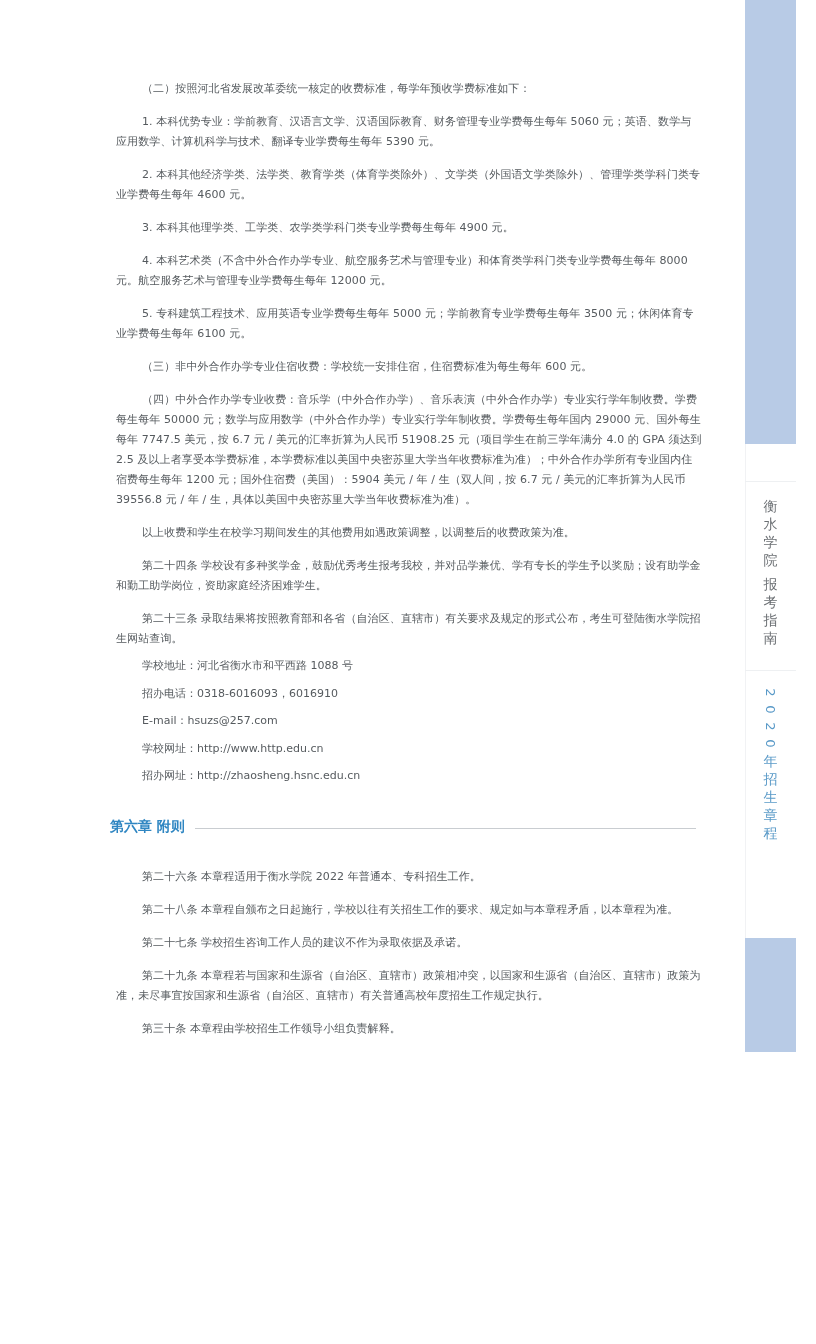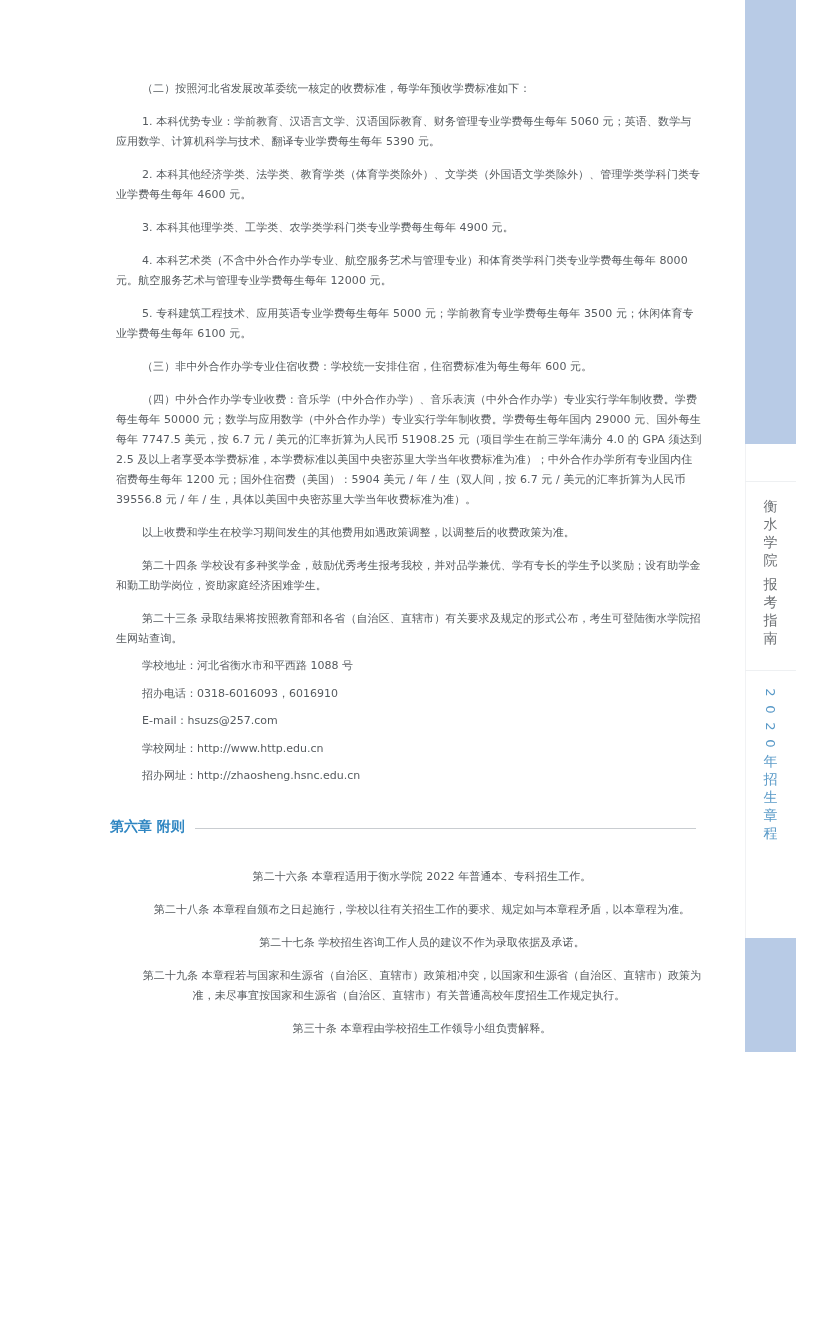--- a/index.html
+++ b/index.html
@@ -6,21 +6,21 @@
     body {
       width: 816px; height: 1344px; background: #ffffff; position: relative; overflow: hidden;
       font-family: "DejaVu Sans", "Liberation Sans", sans-serif; color: #555a5e;
     }
     .content { position: absolute; left: 116px; top: 66px; width: 586px; }
     .p { font-size: 11px; line-height: 20px; margin: 13px 0 7px 0; text-indent: 26px; letter-spacing: 0.1px; }
     .contact { font-size: 11px; line-height: 20px; margin: 0 0 7.5px 26px; }
     .chapter { position: absolute; left: 110px; top: 815px; width: 586px; height: 24px; display: flex; align-items: center; }
     .chapter-title { font-size: 14px; font-weight: bold; color: #2f86c2; white-space: nowrap; }
     .chapter-line { flex: 1; height: 1px; background: #c9cdd1; margin-left: 10px; margin-top: 2px; }
-    .content2 { position: absolute; left: 116px; top: 854px; width: 586px; text-align: center; }
+    .content2 { position: absolute; left: 116px; top: 854px; width: 586px; }
     .sidebar { position: absolute; left: 745px; top: 0; width: 51px; height: 1344px; }
     .side-block { position: absolute; left: 0; width: 51px; background: #b8cbe6; }
     .side-divider { position: absolute; left: 0; width: 51px; height: 1px; background: #eef0f2; }
     .side-edge { position: absolute; left: 0; width: 1px; background: #f1f2f4; }
     .vtext { position: absolute; left: 0; width: 51px; text-align: center; font-size: 14px; line-height: 18px; }
     .vtext span { display: block; }
     .vt1 { top: 497px; color: #6b6f73; }
     .vt1 .gap { height: 6px; }
     .vt2 { top: 684px; color: #5a9ac8; }
     .vt2 .digit { transform: rotate(90deg); line-height: 17px; font-size: 13px; }

